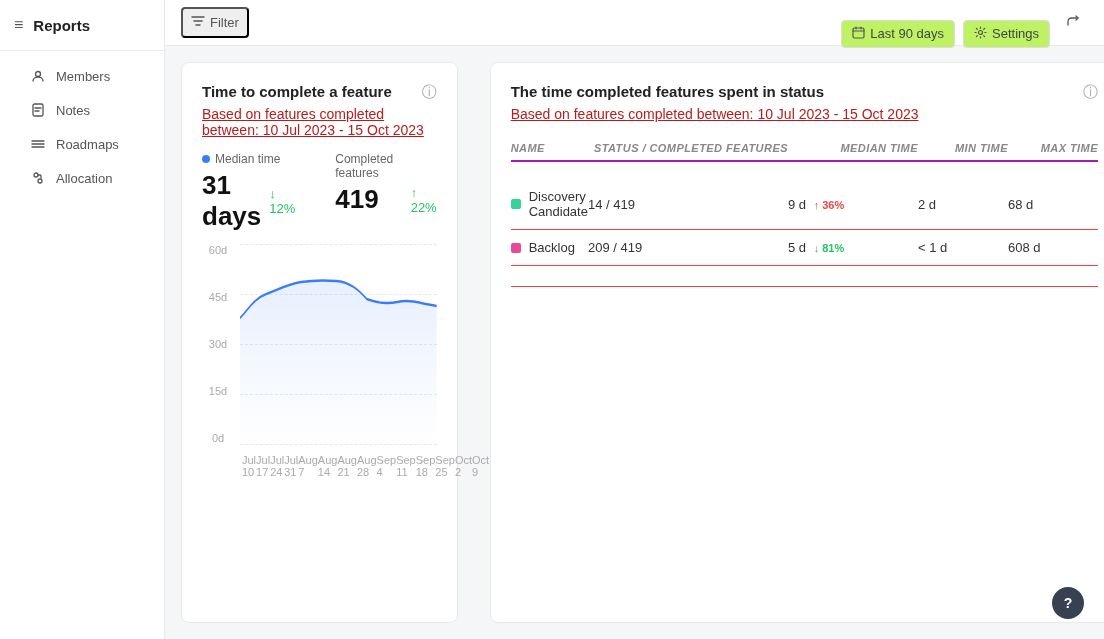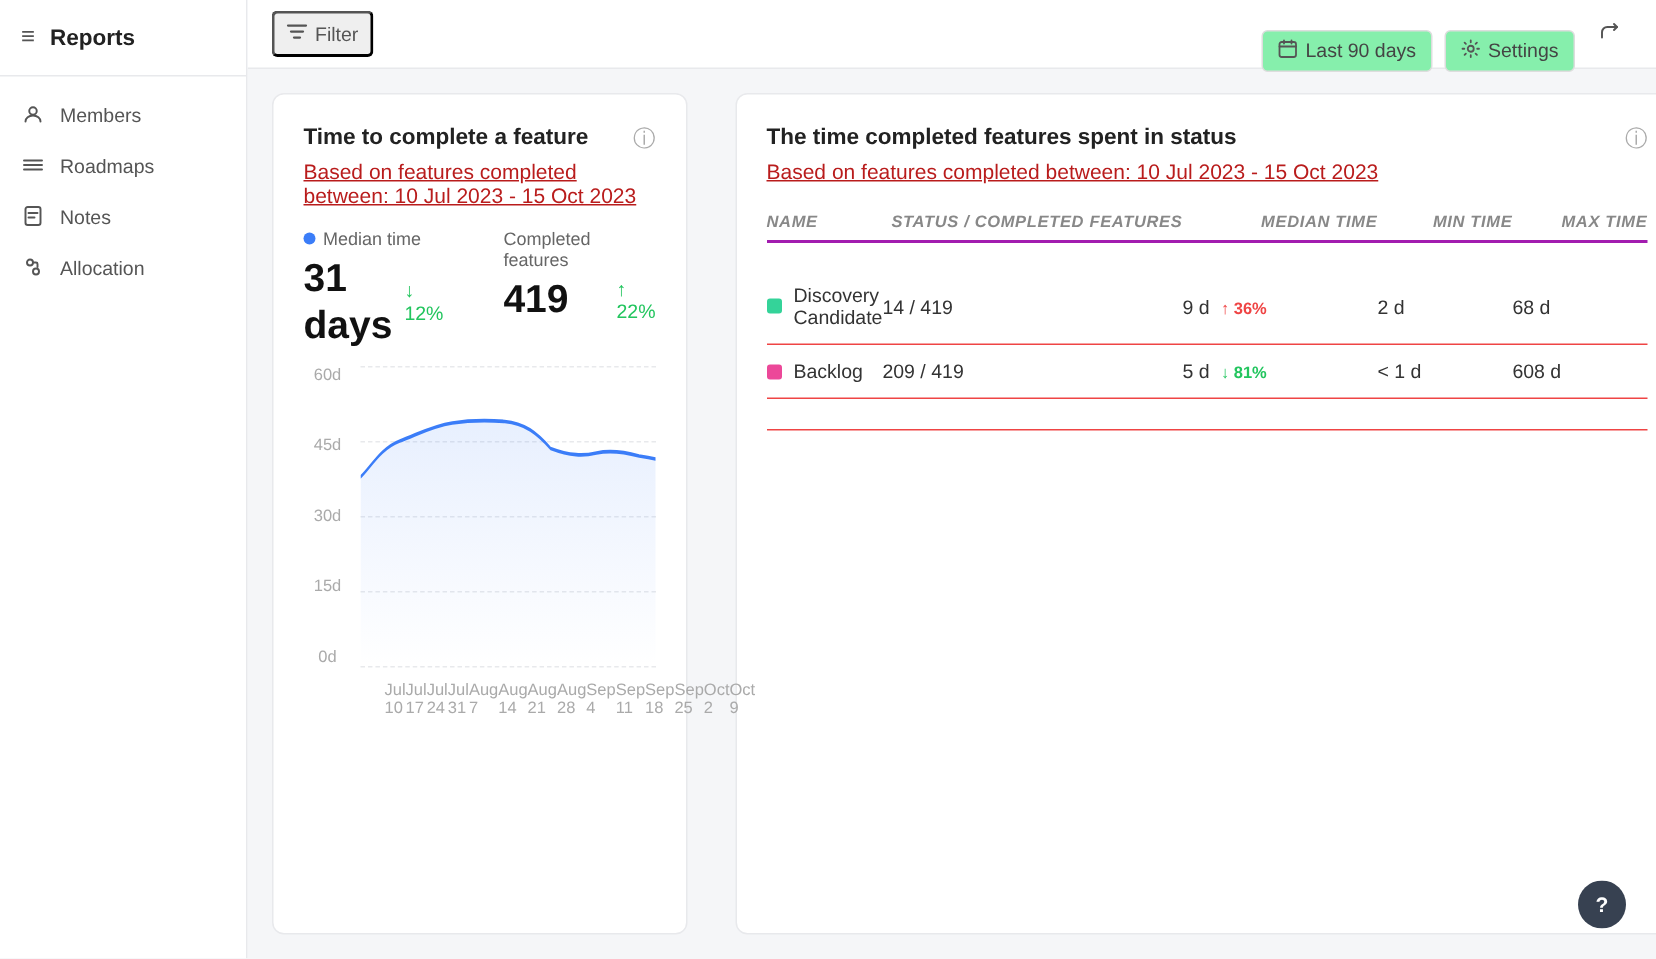--- a/index.html
+++ b/index.html
@@ -3,32 +3,32 @@
   <meta charset="utf-8">
   <style>
     * { box-sizing: border-box; margin: 0; padding: 0; }
     body { font-family: -apple-system, BlinkMacSystemFont, 'Segoe UI', sans-serif; background: #f5f6f8; display: flex; height: 639px; overflow: hidden; font-size: 13px; color: #333; }
 
     
     .sidebar { width: 165px; background: #fff; border-right: 1px solid #e8e9ec; display: flex; flex-direction: column; flex-shrink: 0; }
     .sidebar-header { padding: 16px 14px; display: flex; align-items: center; gap: 10px; border-bottom: 1px solid #e8e9ec; }
     .sidebar-header-icon { color: #555; font-size: 16px; cursor: pointer; }
     .sidebar-title { font-size: 15px; font-weight: 600; color: #222; }
-    .sidebar-nav { padding: 8px 0; }
+    .sidebar-nav { padding: 8px 16px; }
     .sidebar-item { display: flex; align-items: center; gap: 10px; padding: 9px 14px; cursor: pointer; border-radius: 0; color: #555; font-size: 13px; }
     .sidebar-item.active { color: #3b7df8; font-weight: 500; }
     .sidebar-icon { width: 16px; height: 16px; display: flex; align-items: center; justify-content: center; flex-shrink: 0; }
 
     
     .main { flex: 1; display: flex; flex-direction: column; overflow: hidden; }
     .topbar { background: #fff; border-bottom: 1px solid #e8e9ec; padding: 0 16px; height: 46px; display: flex; align-items: center; gap: 12px; }
     .topbar-left { flex: 1; display: flex; align-items: center; }
     .filter-btn { display: flex; align-items: center; gap: 5px; color: #555; font-size: 13px; cursor: pointer; padding: 5px 8px; border-radius: 4px; }
     .topbar-right { display: flex; align-items: center; gap: 8px; }
-    .topbar-btn { display: flex; align-items: flex-start; gap: 5px; font-size: 13px; color: #444; cursor: pointer; padding: 5px 10px; border-radius: 4px; border: 1px solid #ddd; background: #86efac; margin-top: 22px; }
+    .topbar-btn { display: flex; align-items: flex-start; gap: 5px; font-size: 13px; color: #444; cursor: pointer; padding: 5px 10px; border-radius: 4px; border: 1px solid #ddd; background: #bef264; margin-top: 22px; }
     .topbar-icon-btn { padding: 5px 8px; border: none; background: transparent; cursor: pointer; color: #555; border-radius: 4px; }
 
     
     .content { flex: 1; overflow-y: auto; padding: 16px; display: flex; flex-direction: row; gap: 32px; }
 
     
     .card { background: #fff; border-radius: 8px; border: 1px solid #e8e9ec; padding: 20px; }
     .card-header { display: flex; justify-content: space-between; align-items: flex-start; margin-bottom: 4px; }
     .card-title { font-size: 15px; font-weight: 600; color: #222; }
     .card-subtitle { font-size: 14px; color: #b91c1c; margin-bottom: 14px; text-decoration: underline; }
@@ -42,21 +42,21 @@
     .metric-change { font-size: 13px; font-weight: 500; }
     .change-down { color: #22c55e; }
     .change-up { color: #22c55e; margin-left: 24px; }
 
     
     .chart-area { position: relative; height: 230px; margin-top: 8px; }
     .chart-labels-y { position: absolute; left: 0; top: 0; bottom: 30px; display: flex; flex-direction: column; justify-content: space-between; padding: 0; width: 32px; }
     .chart-label-y { font-size: 11px; color: #aaa; text-align: center; }
     .chart-plot { position: absolute; left: 38px; right: 0; top: 0; bottom: 30px; }
     .chart-grid-line { position: absolute; left: 0; right: 0; border-top: 1px dashed #e8e9ec; }
-    .chart-labels-x { position: absolute; left: 54px; right: 0; bottom: 0; height: 20px; display: flex; justify-content: space-between; }
+    .chart-labels-x { position: absolute; left: 40px; right: 0; bottom: 0; height: 20px; display: flex; justify-content: space-between; }
     .chart-label-x { font-size: 11px; color: #aaa; }
 
     
     .table-section { margin-top: 6px; }
     .table-header-row { display: grid; grid-template-columns: 1fr 200px 130px 90px 90px; padding: 6px 0; border-bottom: 2px solid #a21caf; margin-bottom: 17px; font-style: italic; }
     .table-col-header { font-size: 11px; font-weight: 600; color: #888; text-transform: uppercase; letter-spacing: 0.04em; }
     .table-col-header.right { text-align: right; }
     .table-row { display: grid; grid-template-columns: 1fr 200px 130px 90px 90px; padding: 10px 0; border-bottom: 1px solid #ef4444; align-items: center; }
     .table-cell { font-size: 13px; color: #333; }
     .table-cell.right { text-align: left; }
@@ -84,33 +84,33 @@
           <svg width="14" height="14" viewBox="0 0 14 14" fill="none">
             <circle cx="7" cy="5" r="2.5" stroke="currentColor" stroke-width="1.3"></circle>
             <path d="M2 12c0-2.2 2.2-4 5-4s5 1.8 5 4" stroke="currentColor" stroke-width="1.3" stroke-linecap="round"></path>
           </svg>
         </span>
     <span>Members</span>
   </div>
       <div class="sidebar-item">
     <span class="sidebar-icon">
           <svg width="14" height="14" viewBox="0 0 14 14" fill="none">
-            <path d="M1 4h12M1 7h12M1 10h12" stroke="currentColor" stroke-width="1.3" stroke-linecap="round"></path>
-          </svg>
-        </span>
-    <span>Roadmaps</span>
+            <rect x="2" y="1" width="10" height="12" rx="1.5" stroke="currentColor" stroke-width="1.3"></rect>
+            <path d="M4 5h6M4 8h4" stroke="currentColor" stroke-width="1.3" stroke-linecap="round"></path>
+          </svg>
+        </span>
+    <span>Notes</span>
   </div>
       <div class="sidebar-item">
     <span class="sidebar-icon">
           <svg width="14" height="14" viewBox="0 0 14 14" fill="none">
-            <rect x="2" y="1" width="10" height="12" rx="1.5" stroke="currentColor" stroke-width="1.3"></rect>
-            <path d="M4 5h6M4 8h4" stroke="currentColor" stroke-width="1.3" stroke-linecap="round"></path>
-          </svg>
-        </span>
-    <span>Notes</span>
+            <path d="M1 4h12M1 7h12M1 10h12" stroke="currentColor" stroke-width="1.3" stroke-linecap="round"></path>
+          </svg>
+        </span>
+    <span>Roadmaps</span>
   </div>
       <div class="sidebar-item">
     <span class="sidebar-icon">
           <svg width="14" height="14" viewBox="0 0 14 14" fill="none">
             <circle cx="5" cy="4" r="2" stroke="currentColor" stroke-width="1.3"></circle>
             <circle cx="9" cy="10" r="2" stroke="currentColor" stroke-width="1.3"></circle>
             <path d="M7 4h2a1 1 0 011 1v2" stroke="currentColor" stroke-width="1.3" stroke-linecap="round"></path>
           </svg>
         </span>
     <span>Allocation</span>

